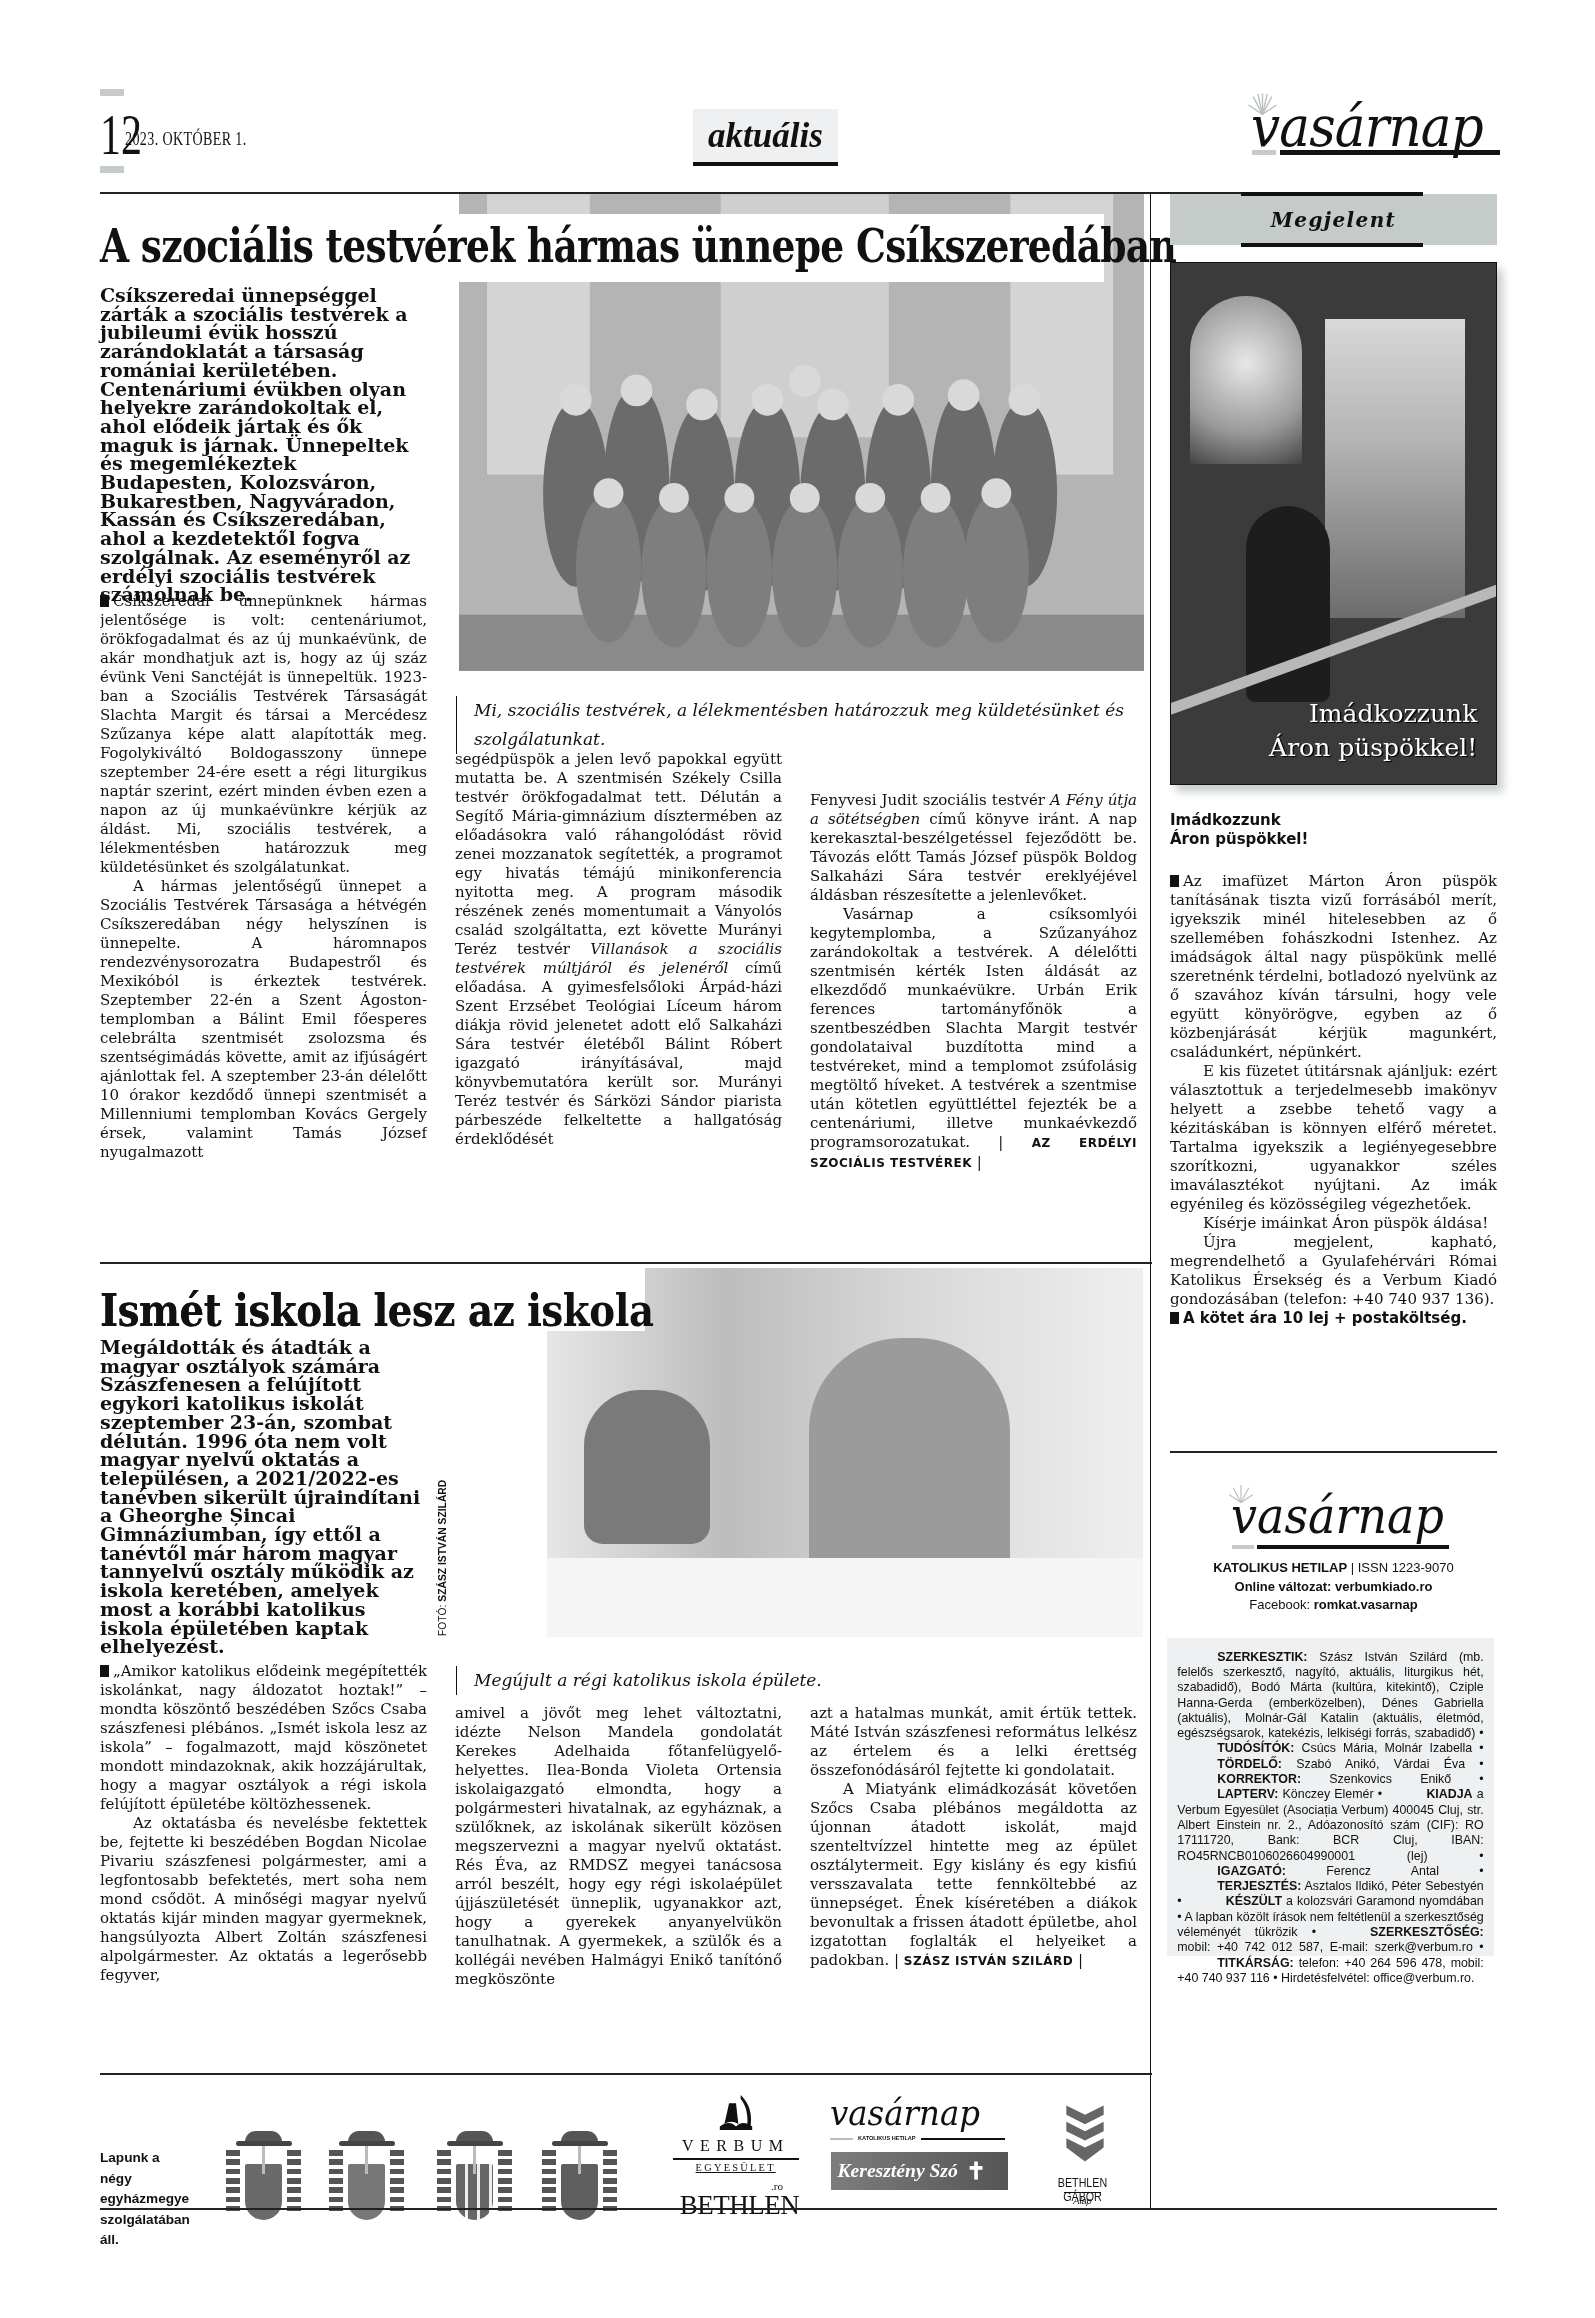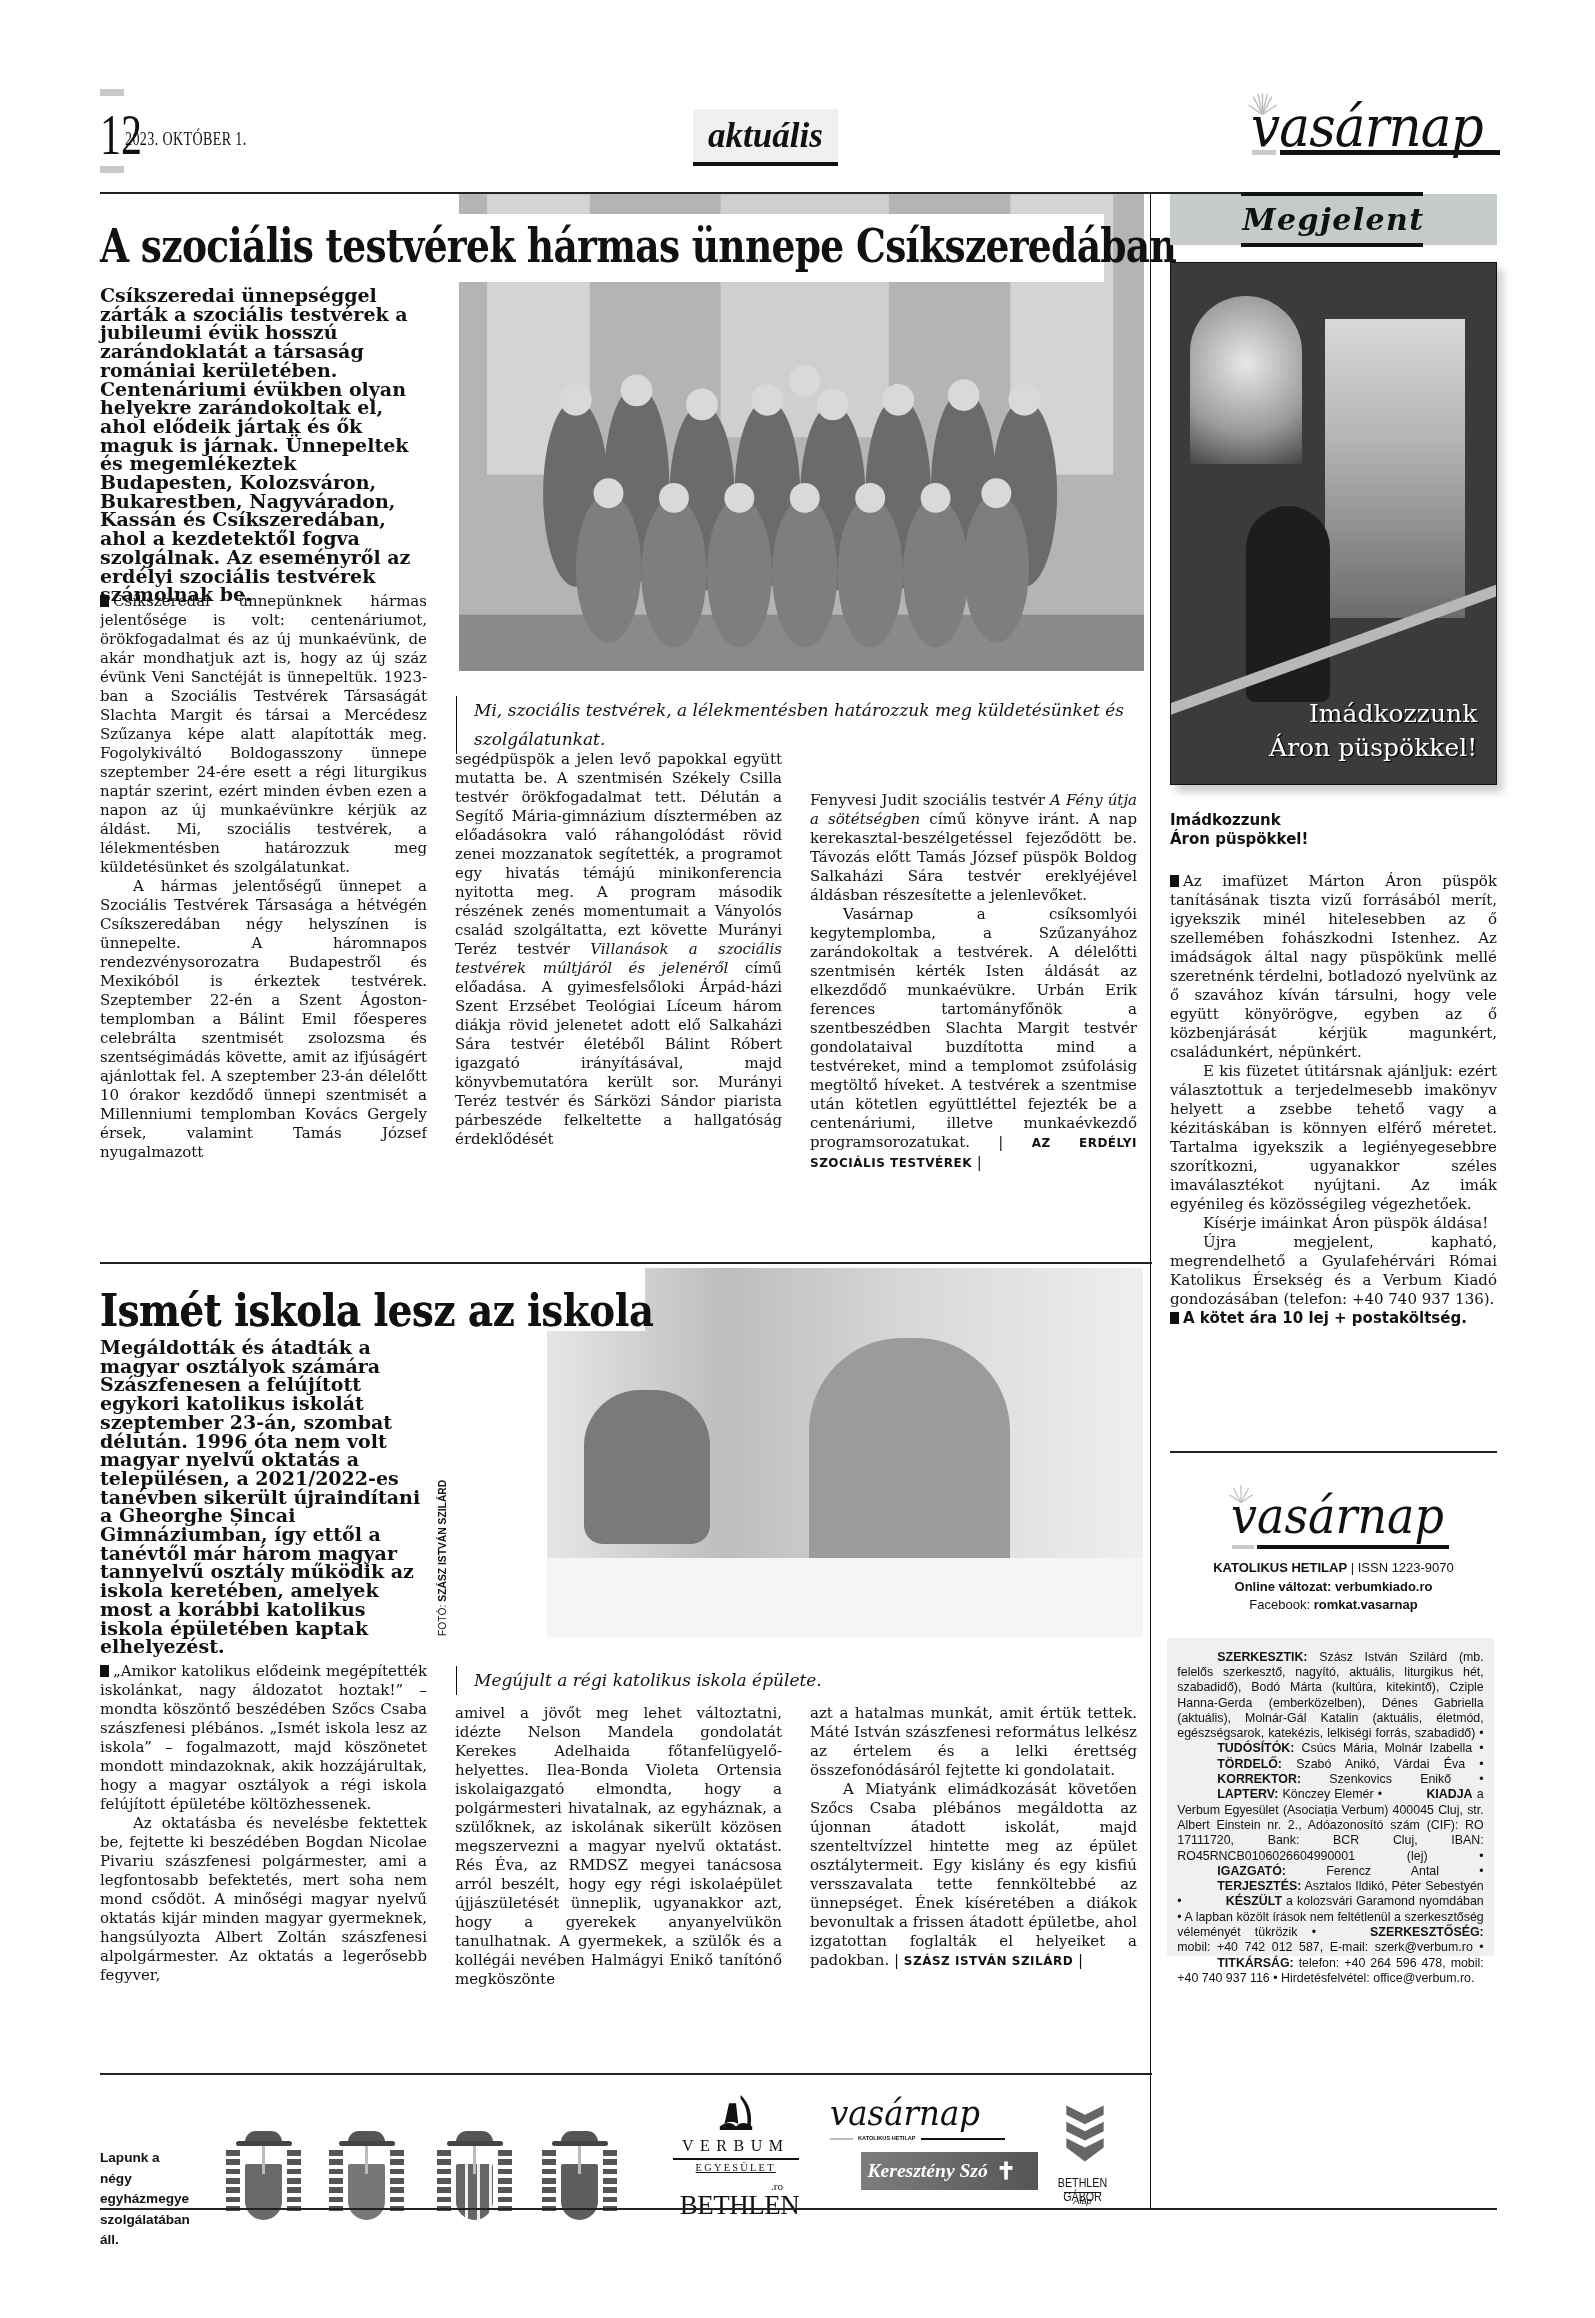--- a/index.html
+++ b/index.html
@@ -77,21 +77,21 @@
   .pq1 { left: 456px; top: 696px; width: 673px; }
   .pq2 { left: 456px; top: 1666px; width: 673px; }
 
   .vline { width: 1.4px; background: #111; }
   .hrule { height: 2.3px; background: #222; }
 
   
   .megjelent-tab {
     left: 1170px; top: 194px; width: 327px; height: 51px; background: #c5cbc8;
     display: flex; align-items: center; justify-content: center;
-    font-family: "DejaVu Serif", serif; font-style: italic; font-weight: bold; font-size: 30px; letter-spacing: 1.4px;
+    font-family: "DejaVu Serif", serif; font-style: italic; font-weight: bold; font-size: 20px; letter-spacing: 1.4px;
   }
   .megjelent-tab .bar-t, .megjelent-tab .bar-b { position: absolute; left: 71px; width: 182px; height: 4.7px; background: #111; }
   .megjelent-tab .bar-t { top: -2.3px; } .megjelent-tab .bar-b { bottom: -2.3px; }
   .book {
     left: 1170px; top: 262px; width: 327px; height: 523px; background: #3b3b3b;
     border: 1.9px solid #111; box-sizing: border-box; box-shadow: 5.6px 6.5px 8.4px #c9cfcd; overflow: hidden;
   }
   .book .window {
     position: absolute; left: 18.7px; top: 33px; width: 112px; height: 168px;
     background: radial-gradient(circle at 50% 40%, #e8e8e8 0%, #9a9a9a 60%, #444 100%);
@@ -181,21 +181,21 @@
   .verbum .ro { position: absolute; left: 103px; top: 93px; font-family: "Liberation Serif", serif; font-size: 11.2px; }
 
   .vas-small { left: 830px; top: 2089px; width: 178px; height: 56px; }
   .vas-small .word { position: absolute; left: 0; top: 4.7px; font-style: italic; font-size: 36px; line-height: 37px; transform: scaleX(0.9); transform-origin: left top; }
   .vas-small .sub { position: absolute; left: 28px; top: 46px; font-family: "Liberation Sans", sans-serif; font-size: 5.6px; font-weight: bold; }
   .vas-small .rl { position: absolute; left: 0; top: 49px; width: 23.4px; height: 2.3px; background: #bbb; }
   .vas-small .rr { position: absolute; left: 91px; top: 49px; width: 84px; height: 2.3px; background: #111; }
   .kszo {
     left: 831px; top: 2152px; width: 177px; height: 38px; background: linear-gradient(90deg, #7d7d7d, #555);
     color: #fff; font-family: "Liberation Serif", serif; font-style: italic; font-weight: bold; font-size: 19.6px;
-    display: flex; align-items: center; padding-left: 6.5px; box-sizing: border-box; margin-left: 30px;
+    display: flex; align-items: center; padding-left: 6.5px; box-sizing: border-box;
   }
   .kszo .kcross { margin-left: 8.4px; font-style: normal; font-size: 23.4px; }
 
   .bethlen { left: 1031px; top: 2094px; width: 103px; height: 131px; text-align: center; }
   .bethlen .shield { position: absolute; left: 33px; top: 9.3px; width: 42px; height: 61px; }
   .bethlen .bt { position: absolute; left: 0; top: 82px; width: 103px; font-family: "Liberation Sans", sans-serif; font-size: 12.6px; transform: scaleX(0.85); }
   .bethlen .bs { position: absolute; left: 0; top: 102px; width: 103px; font-family: "Liberation Sans", sans-serif; font-style: italic; font-size: 9.3px; }
   .bethlen .bl { position: absolute; left: 33px; top: 98px; width: 37px; height: 0.9px; background: #111; }
 
   .bottom-rule { left: 100px; top: 2208px; width: 1397px; height: 2.3px; background: #222; }

